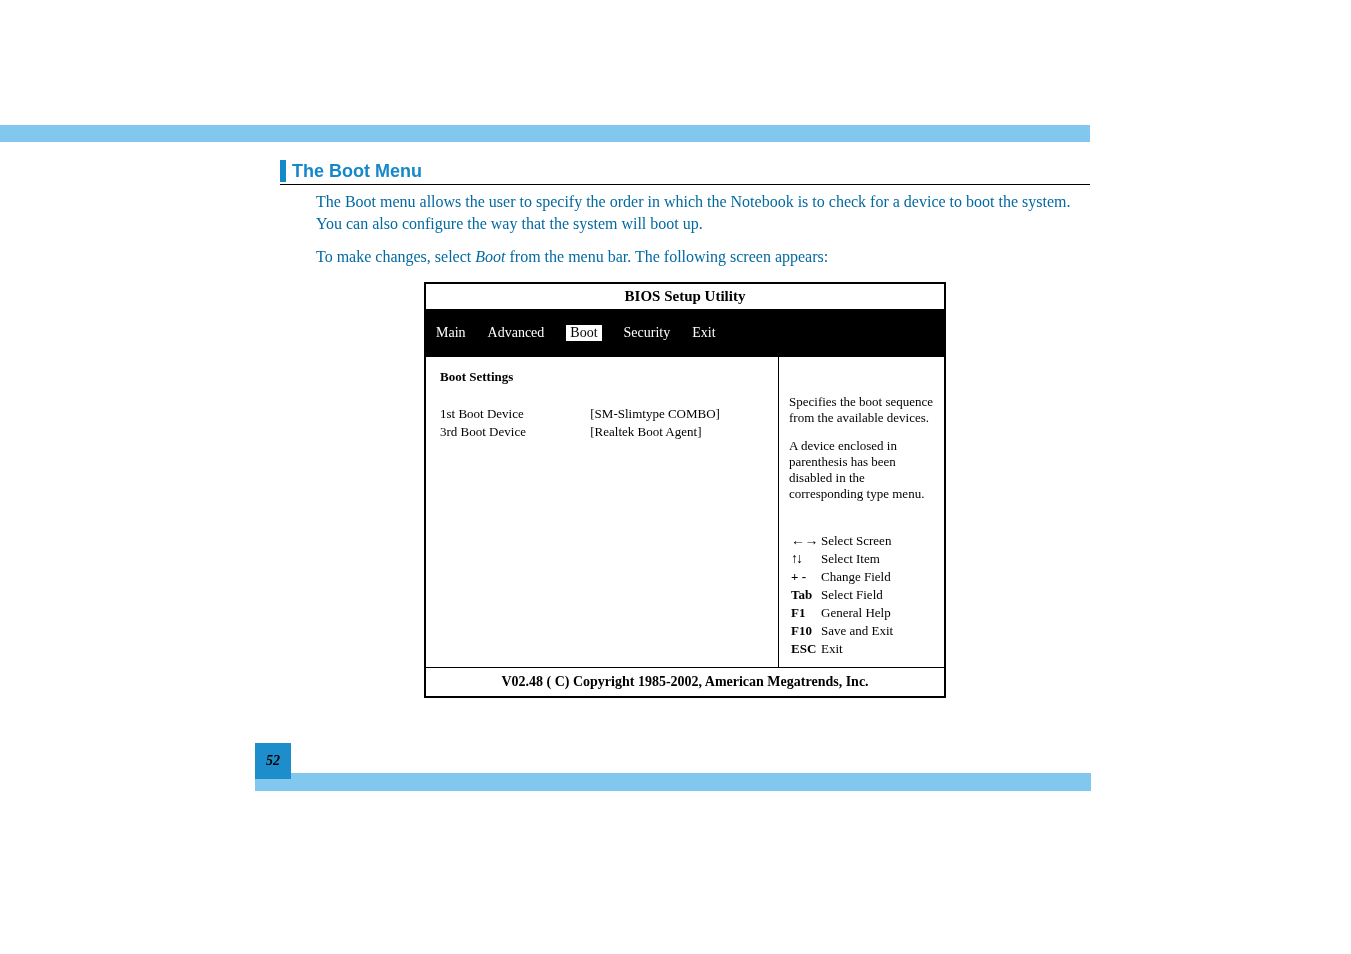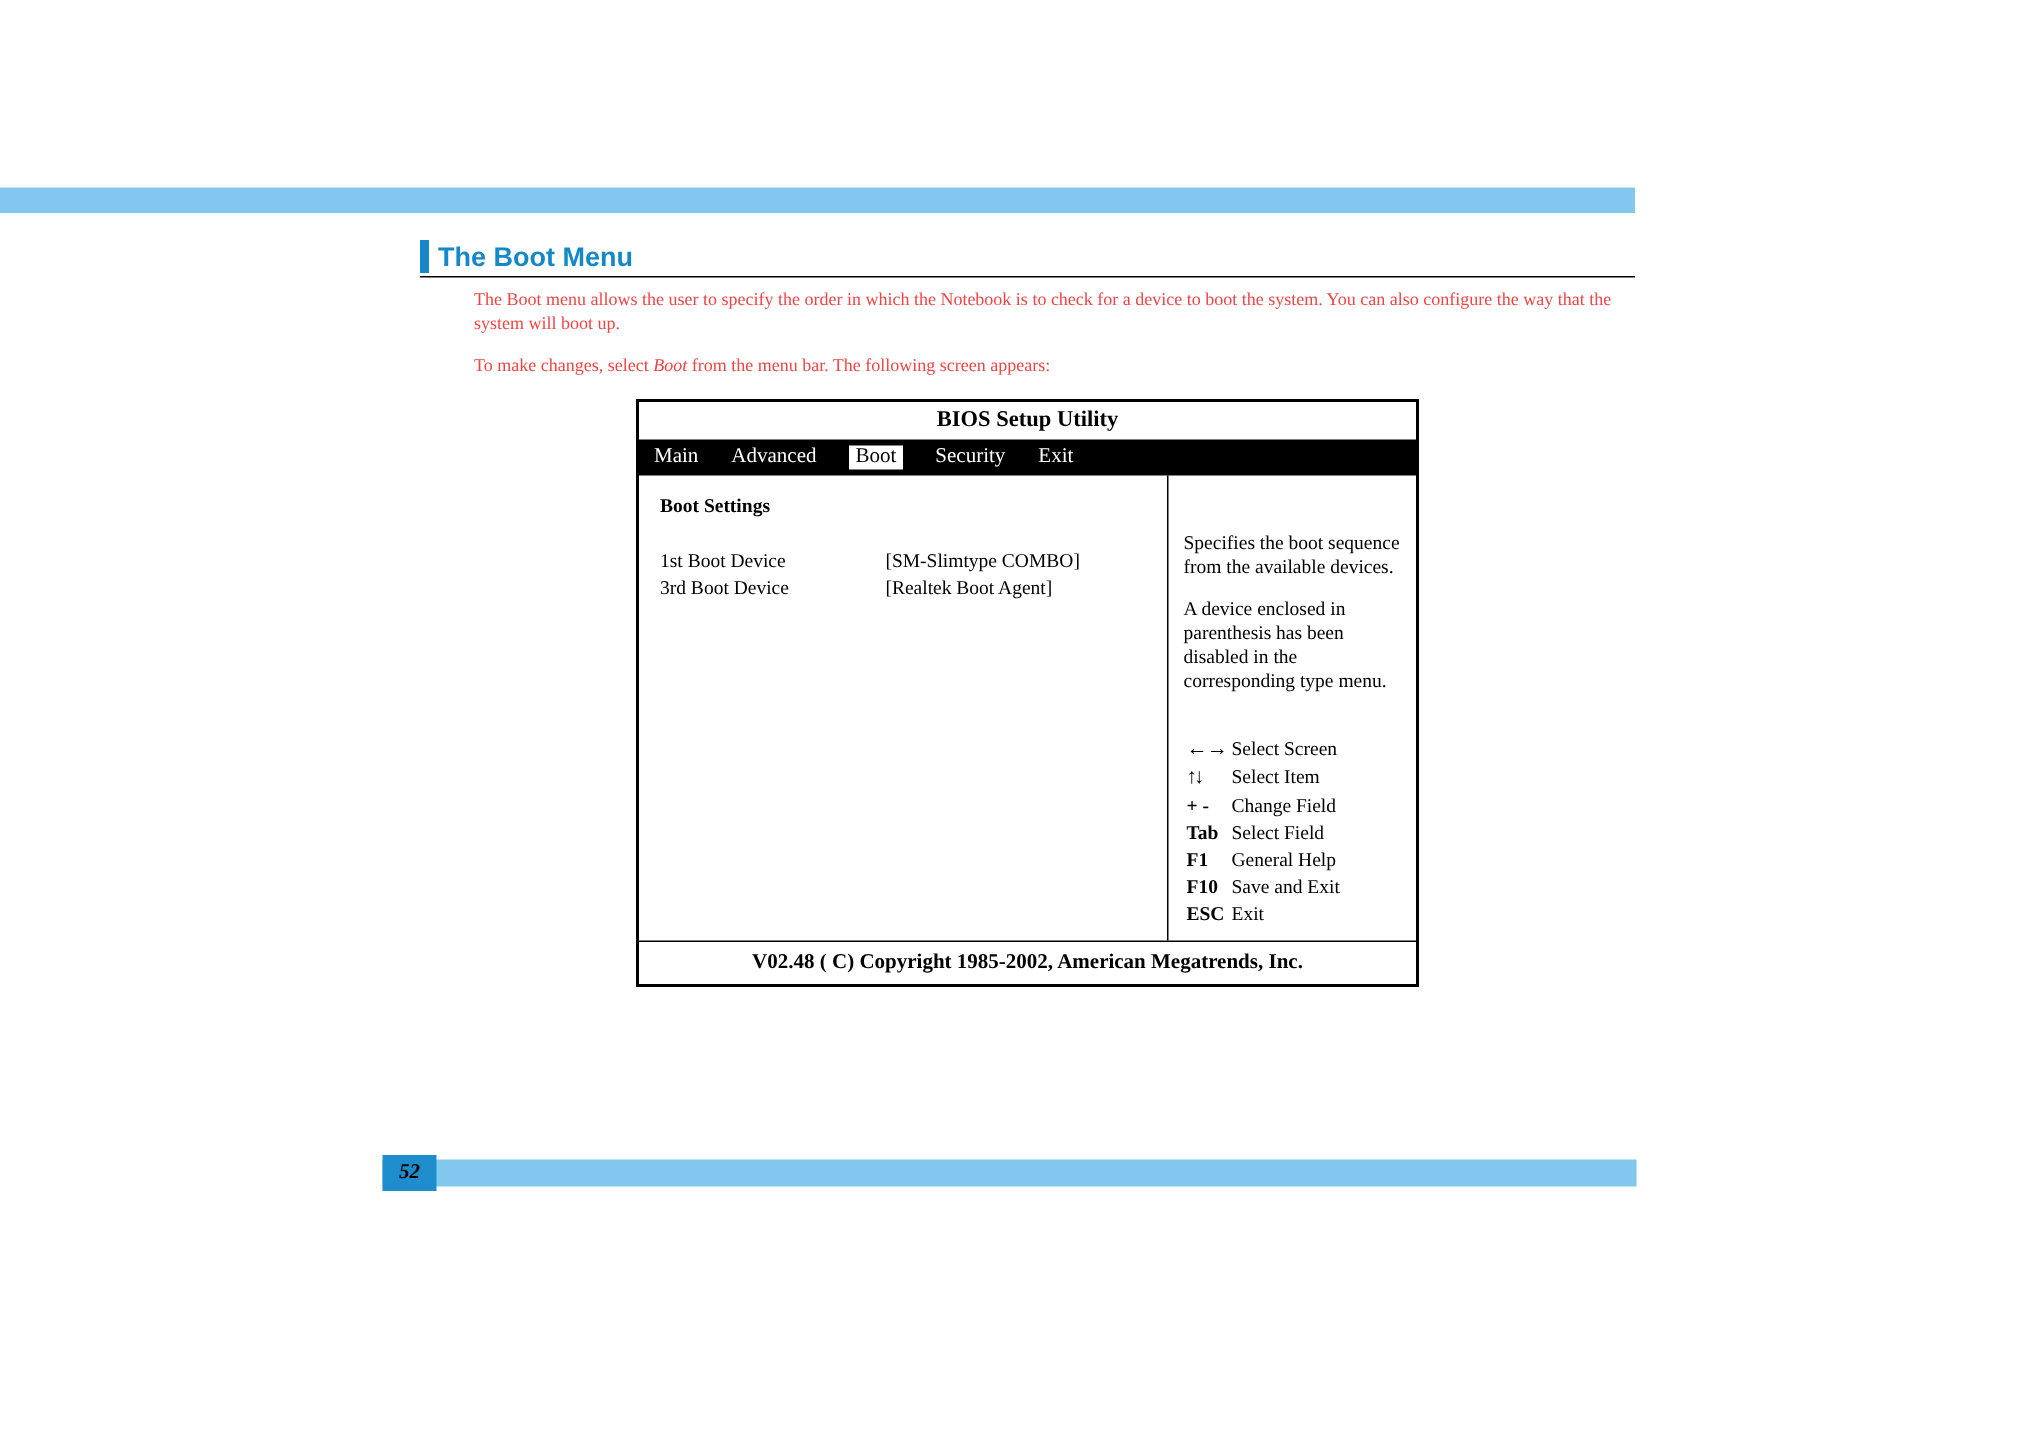--- a/index.html
+++ b/index.html
@@ -41,23 +41,23 @@
       background: #1588c9;
       margin-right: 6px;
     }
     .section-title {
       font-family: Arial, Helvetica, sans-serif;
       font-weight: bold;
       font-size: 18px;
       color: #1588c9;
     }
     .body-text {
-      font-size: 12px;
+      font-size: 16px;
       line-height: 1.35;
-      color: #ef4444;
+      color: #0369a1;
       margin-left: 36px;
     }
     .body-text.para {
       margin-bottom: 12px;
     }
     .body-text .italic {
       font-style: italic;
     }
     .bios-panel {
       margin: 14px auto 0 auto;
@@ -70,21 +70,21 @@
       font-family: "Times New Roman", serif;
       font-weight: bold;
       font-size: 15px;
       padding: 4px 0;
       background: #fff;
     }
     .bios-menubar {
       background: #000;
       color: #fff;
       display: flex;
-      padding: 4px 10px;
+      padding: 16px 10px;
       font-family: "Times New Roman", serif;
       font-size: 14px;
     }
     .bios-menubar .tab {
       margin-right: 22px;
     }
     .bios-menubar .tab.active {
       background: #fff;
       color: #000;
       padding: 0 4px;
@@ -159,23 +159,23 @@
       position: absolute;
       left: 255px;
       top: 773px;
       width: 836px;
       height: 18px;
       background: #82c7ee;
     }
     .page-number-box {
       position: absolute;
       left: 255px;
-      top: 770px;
+      top: 743px;
       width: 36px;
-      height: 24px;
+      height: 36px;
       background: #1d8ecb;
       font-family: "Times New Roman", serif;
       font-weight: bold;
       font-style: italic;
       font-size: 14px;
       color: #000;
       display: flex;
       align-items: center;
       justify-content: center;
     }

